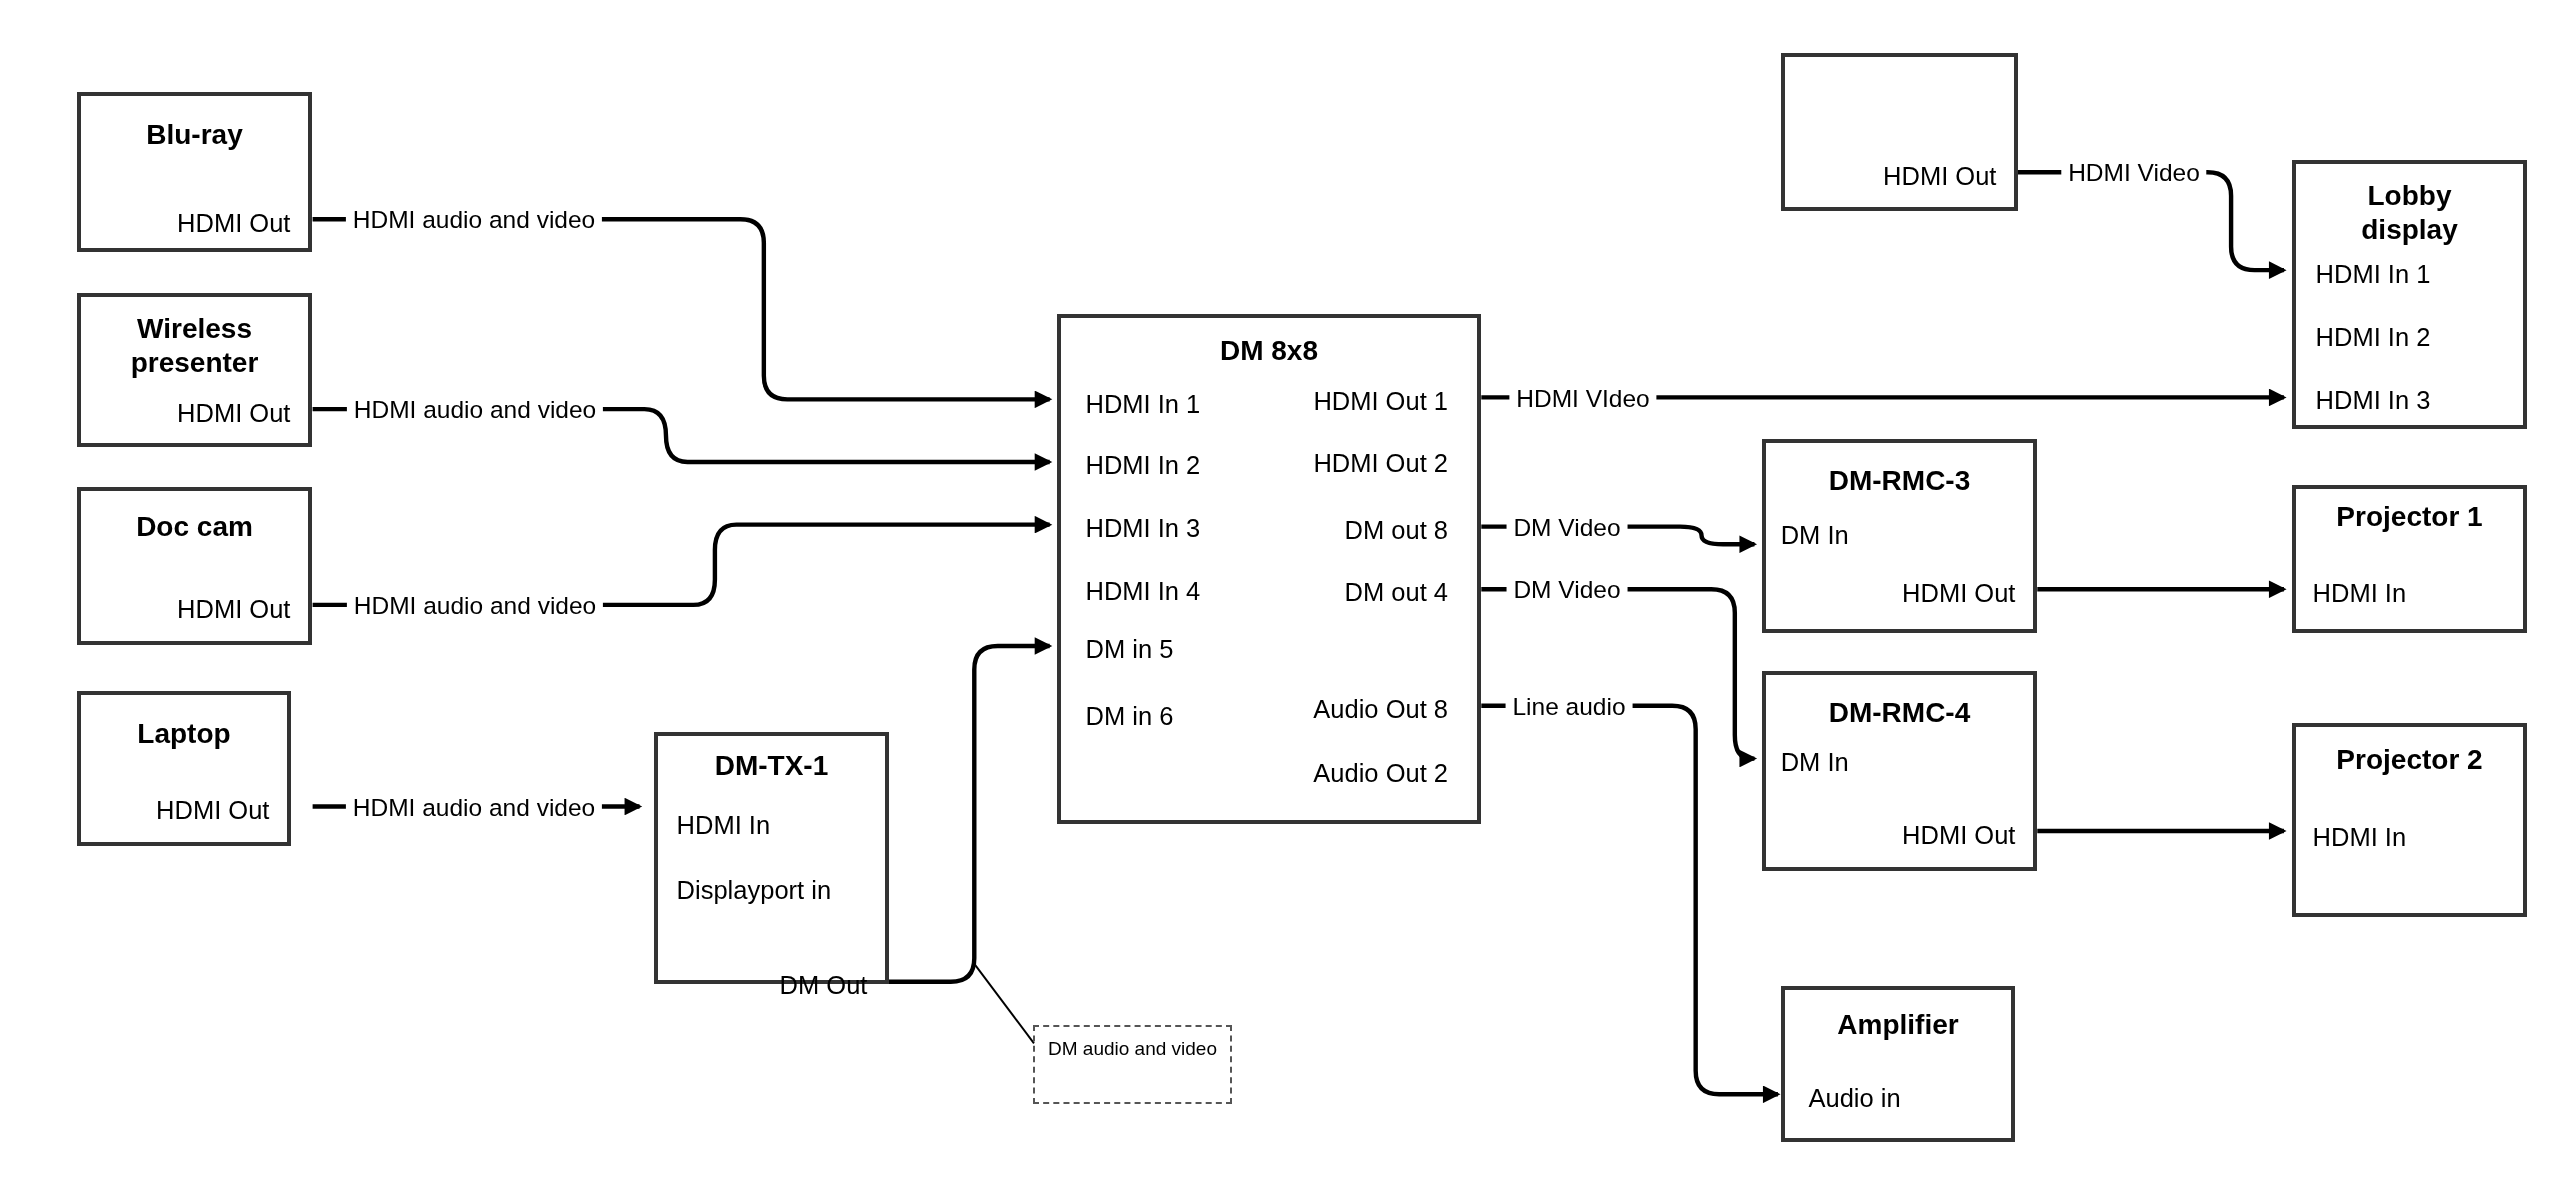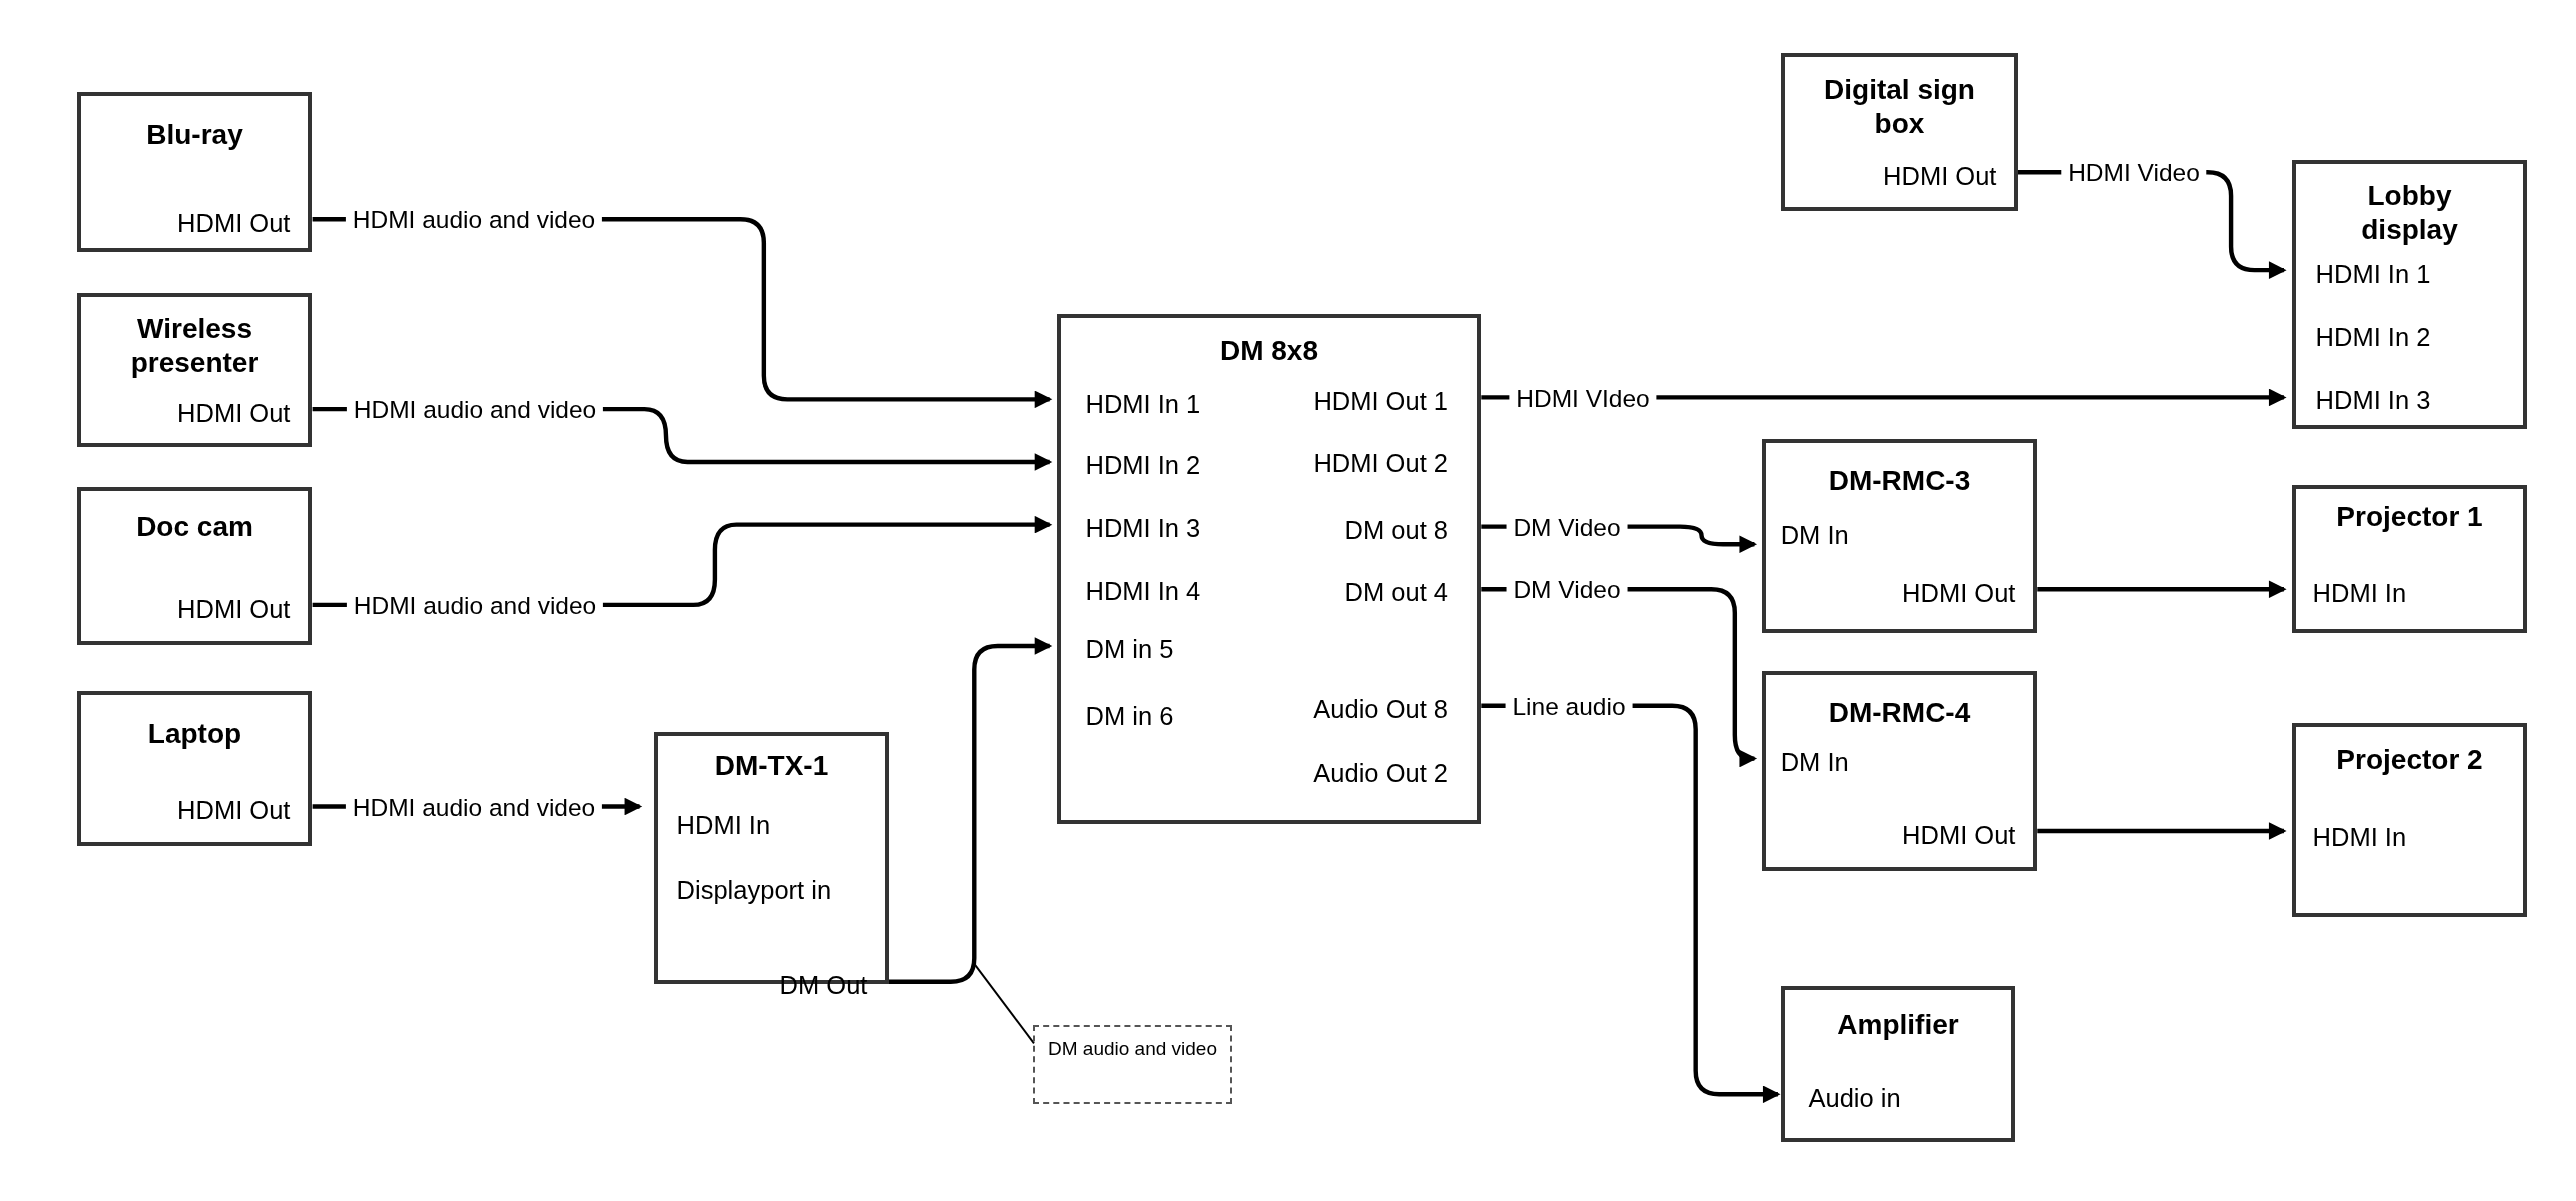--- a/index.html
+++ b/index.html
@@ -52,21 +52,21 @@
   <div class="box" style="left:77px;top:293px;width:235px;height:154px">
     <div class="title" style="top:14.7px">Wireless presenter</div>
     <span class="port" style="top:103px;right:17.6px">HDMI Out</span>
   </div>
 
   <div class="box" style="left:77px;top:487px;width:235px;height:158px">
     <div class="title" style="top:18.6px">Doc cam</div>
     <span class="port" style="top:105px;right:17.6px">HDMI Out</span>
   </div>
 
-  <div class="box" style="left:77px;top:691px;width:235px;height:155px">
+  <div class="box" style="left:77px;top:691px;width:214px;height:155px">
     <div class="title" style="top:21.5px">Laptop</div>
     <span class="port" style="top:102px;right:17.6px">HDMI Out</span>
   </div>
 
   <div class="box" style="left:654px;top:732px;width:235px;height:252px">
     <div class="title" style="top:12.7px">DM-TX-1</div>
     <span class="port" style="top:76px;left:18.6px">HDMI In</span>
     <span class="port" style="top:141px;left:18.6px">Displayport in</span>
     <span class="port" style="top:236px;right:17.6px">DM Out</span>
   </div>
@@ -81,21 +81,20 @@
     <span class="port" style="top:385px;left:24.5px">DM in 6</span>
     <span class="port" style="top:70px;right:29px">HDMI Out 1</span>
     <span class="port" style="top:132px;right:29px">HDMI Out 2</span>
     <span class="port" style="top:199px;right:29px">DM out 8</span>
     <span class="port" style="top:261px;right:29px">DM out 4</span>
     <span class="port" style="top:378px;right:29px">Audio Out 8</span>
     <span class="port" style="top:442px;right:29px">Audio Out 2</span>
   </div>
 
   <div class="box" style="left:1781px;top:53px;width:237px;height:158px">
-    <div class="title" style="top:15.7px">Digital sign box</div>
     <span class="port" style="top:106px;right:17.6px">HDMI Out</span>
   </div>
 
   <div class="box" style="left:2292px;top:160px;width:235px;height:269px">
     <div class="title" style="top:14.7px">Lobby display</div>
     <span class="port" style="top:97px;left:19.6px">HDMI In 1</span>
     <span class="port" style="top:160px;left:19.6px">HDMI In 2</span>
     <span class="port" style="top:223px;left:19.6px">HDMI In 3</span>
   </div>
 

